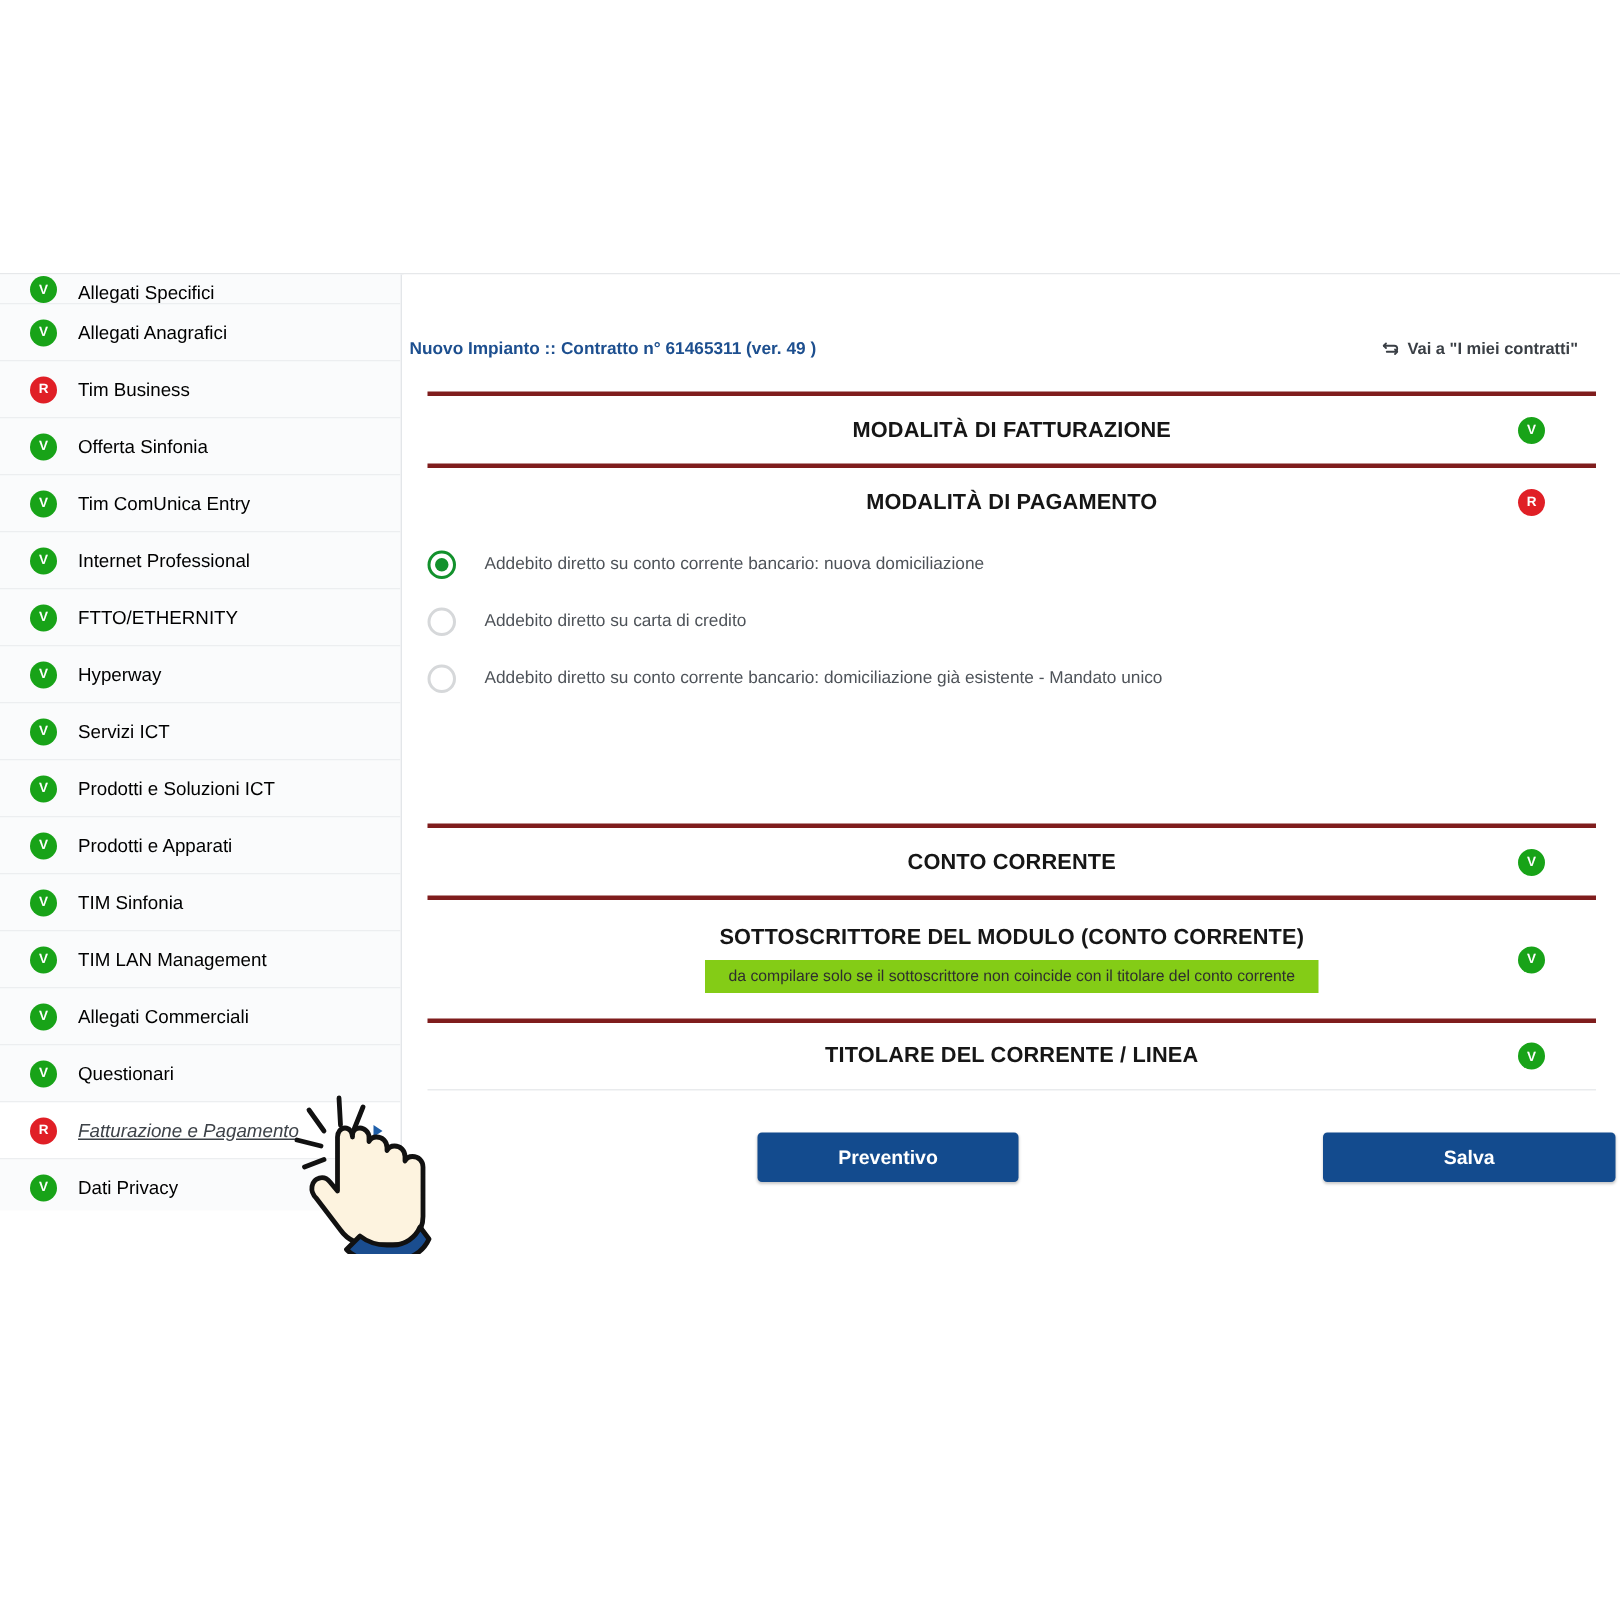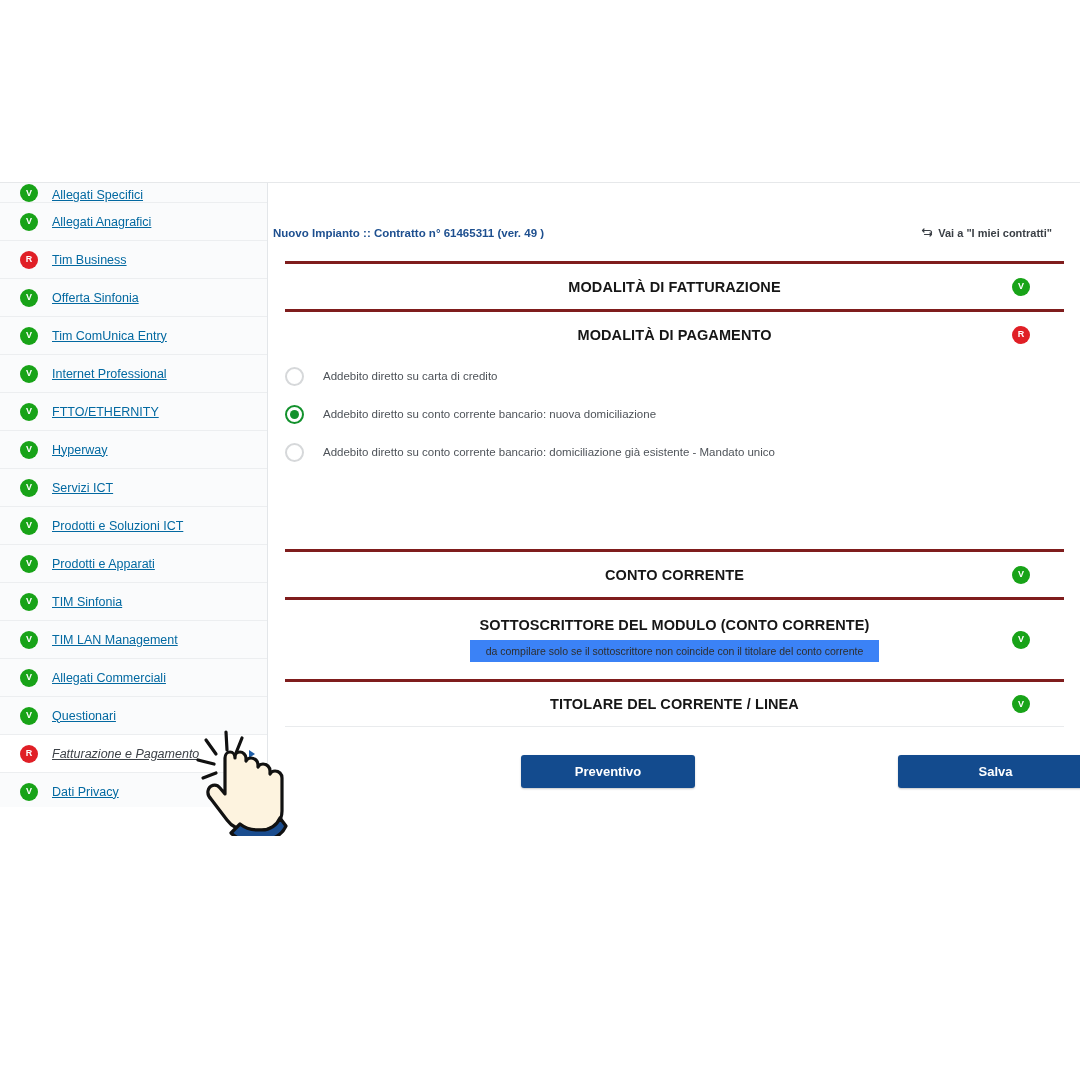--- a/index.html
+++ b/index.html
@@ -78,23 +78,22 @@
     align-items: center;
     justify-content: center;
     line-height: 1;
     letter-spacing: 0;
   }
   .badge.v { background: #18a318; }
   .badge.r { background: #e01f26; }
   .nav-label {
     margin-left: 14px;
     font-size: 12.5px;
-    color: #0369a1;
+    color: #000000;
     white-space: nowrap;
-    text-decoration: underline;
   }
   .nav-item.active .nav-label {
     text-decoration: underline;
     color: #3d4248;
     font-style: italic;
   }
   .nav-arrow {
     position: absolute;
     right: 12px;
     top: 50%;
@@ -166,21 +165,21 @@
     top: 50%;
     transform: translateY(-50%);
   }
   .section-stack {
     display: flex;
     flex-direction: column;
     align-items: center;
     gap: 7px;
   }
   .highlight-note {
-    background: #3b82f6;
+    background: #84cc16;
     color: #2e2e2e;
     font-size: 10.5px;
     padding: 5px 16px;
     white-space: nowrap;
   }
 
   
   #options {
     position: absolute;
     left: 16px;
@@ -216,21 +215,21 @@
   .option-label {
     margin-left: 19px;
     font-size: 11.5px;
     color: #4e5359;
     white-space: nowrap;
   }
 
   
   #footer-actions {
     position: absolute;
-    left: 32px;
+    left: 16px;
     top: 572px;
     width: 779px;
     height: 34px;
   }
   .action-btn {
     position: absolute;
     top: 0;
     height: 33px;
     border: none;
     border-radius: 3px;
@@ -355,26 +354,26 @@
       <span class="badge v section-status">V</span>
     </div>
 
     <div class="section-row" style="top:126px; height:48px;">
       <span class="section-title">MODALITÀ DI PAGAMENTO</span>
       <span class="badge r section-status">R</span>
     </div>
 
     <div id="options" style="top:174px;">
       <div class="option-row">
+        <span class="radio checked"></span>
+        <span class="option-label">Addebito diretto su conto corrente bancario: nuova domiciliazione</span>
+      </div>
+      <div class="option-row">
         <span class="radio"></span>
         <span class="option-label">Addebito diretto su carta di credito</span>
-      </div>
-      <div class="option-row">
-        <span class="radio checked"></span>
-        <span class="option-label">Addebito diretto su conto corrente bancario: nuova domiciliazione</span>
       </div>
       <div class="option-row">
         <span class="radio"></span>
         <span class="option-label">Addebito diretto su conto corrente bancario: domiciliazione già esistente - Mandato unico</span>
       </div>
     </div>
 
     <div class="section-row" style="top:366px; height:48px;">
       <span class="section-title">CONTO CORRENTE</span>
       <span class="badge v section-status">V</span>

